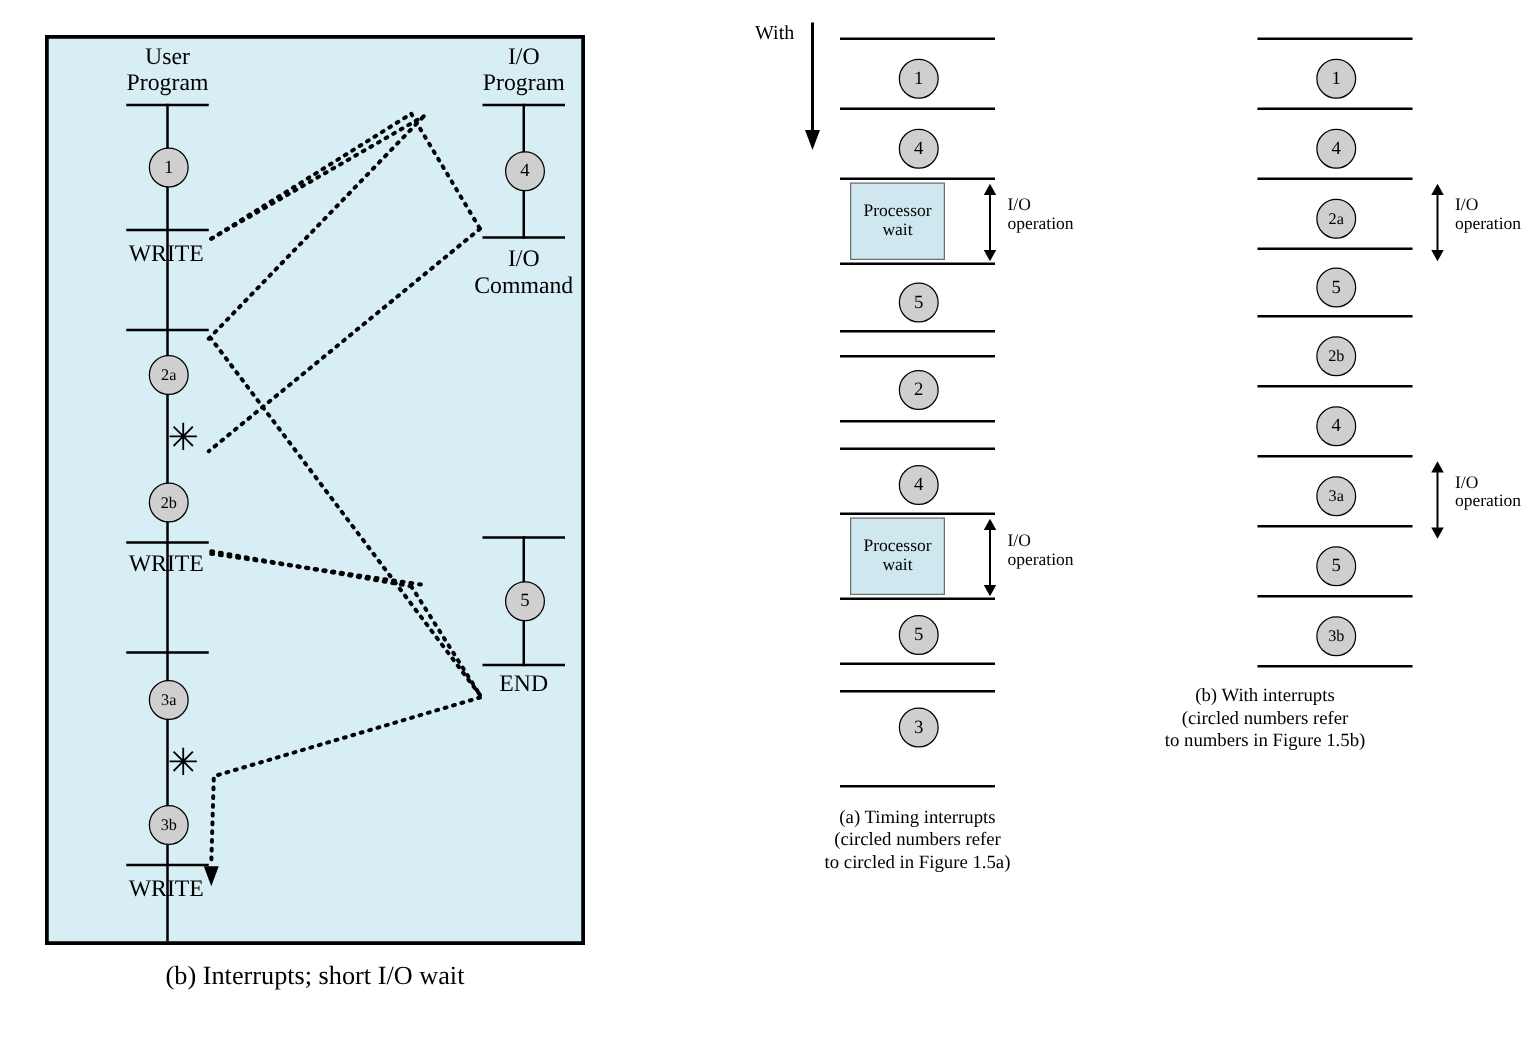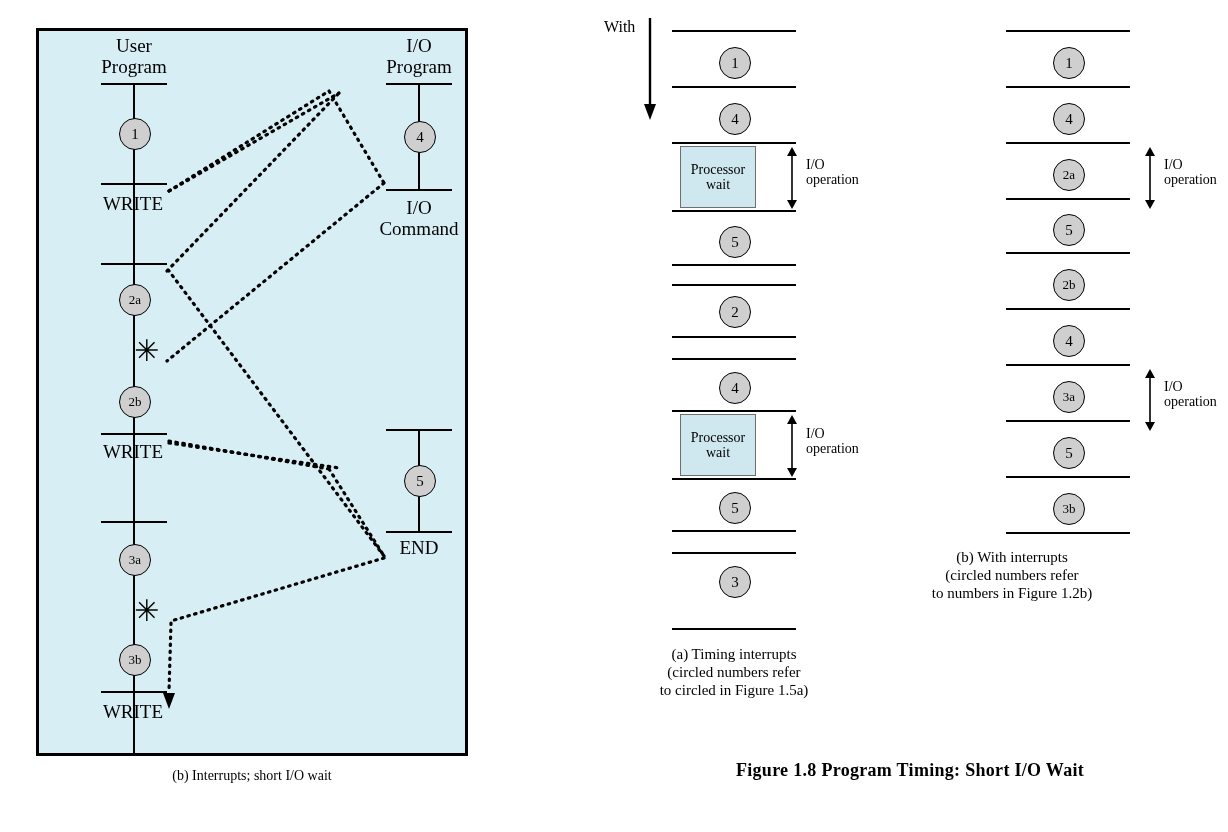--- a/index.html
+++ b/index.html
@@ -8,21 +8,21 @@
 
   
   #left-panel{position:absolute;left:36px;top:28px;width:432px;height:728px;background:#d7eef5;border:3px solid #000;box-sizing:border-box;}
   .lbl{position:absolute;text-align:center;font-size:19px;line-height:21px;white-space:nowrap;}
   .vline{position:absolute;background:#000;width:2px;}
   .hbar{position:absolute;background:#000;height:2px;}
   .circ{position:absolute;width:30px;height:30px;border-radius:50%;background:#cfcfcf;border:1.6px solid #000;
         display:flex;align-items:center;justify-content:center;font-size:15px;font-family:"Liberation Serif",serif;}
   .circ.sm{font-size:13px;}
   .star{position:absolute;font-size:30px;line-height:30px;font-family:"DejaVu Sans",sans-serif;}
-  #left-caption{position:absolute;left:36px;top:768px;width:432px;text-align:center;font-size:14px;}
+  #left-caption{position:absolute;left:36px;top:768px;width:432px;text-align:center;font-size:21px;}
   .seg-line{position:absolute;background:#000;height:2px;}
   .wait-box{position:absolute;background:#cfe8f0;border:1px solid #6f6f6f;box-sizing:border-box;
             display:flex;align-items:center;justify-content:center;text-align:center;font-size:14px;line-height:15px;}
   .iolab{position:absolute;font-size:14px;line-height:15px;text-align:left;white-space:nowrap;}
   .cap{position:absolute;text-align:center;font-size:15px;line-height:18px;}
   #fig-caption{position:absolute;left:700px;top:760px;width:420px;text-align:center;font-size:18px;font-weight:bold;letter-spacing:0.3px;}
   #time-label{position:absolute;left:604px;top:18px;font-size:16px;}
 </style>
 </head>
 <body>
@@ -182,17 +182,16 @@
     <div class="circ" style="left:1053px;top:437px;">5</div>
     <div class="seg-line" style="left:1006px;top:476px;width:124px;"></div>
 
     <div class="circ sm" style="left:1053px;top:493px;">3b</div>
     <div class="seg-line" style="left:1006px;top:532px;width:124px;"></div>
   </div>
 
   <div class="cap" style="left:856px;top:548px;width:312px;">
     <span>(b) With interrupts</span><br>
     <span>(circled numbers refer</span><br>
-    <span>to numbers in Figure 1.2b)</span>
+    <span>to numbers in Figure 1.5b)</span>
   </div>
 
-  <div id="fig-caption">Figure 1.8    Program Timing: Short I/O Wait</div>
 </div>
 
 </body></html>

